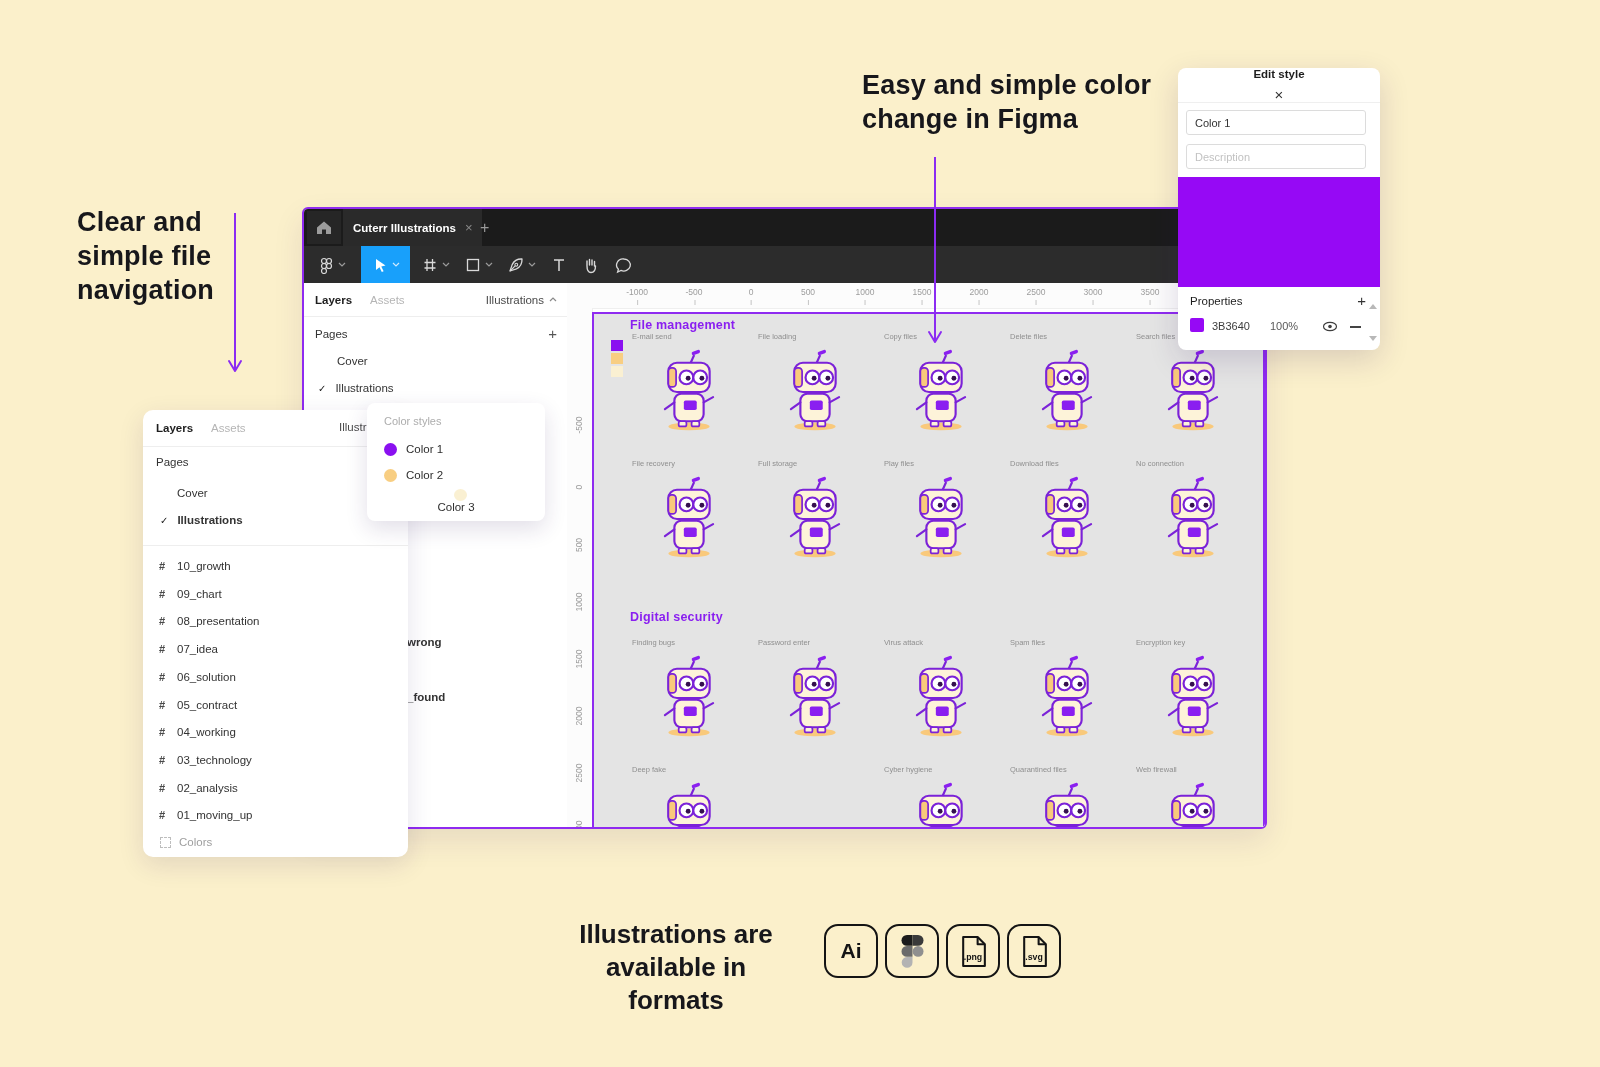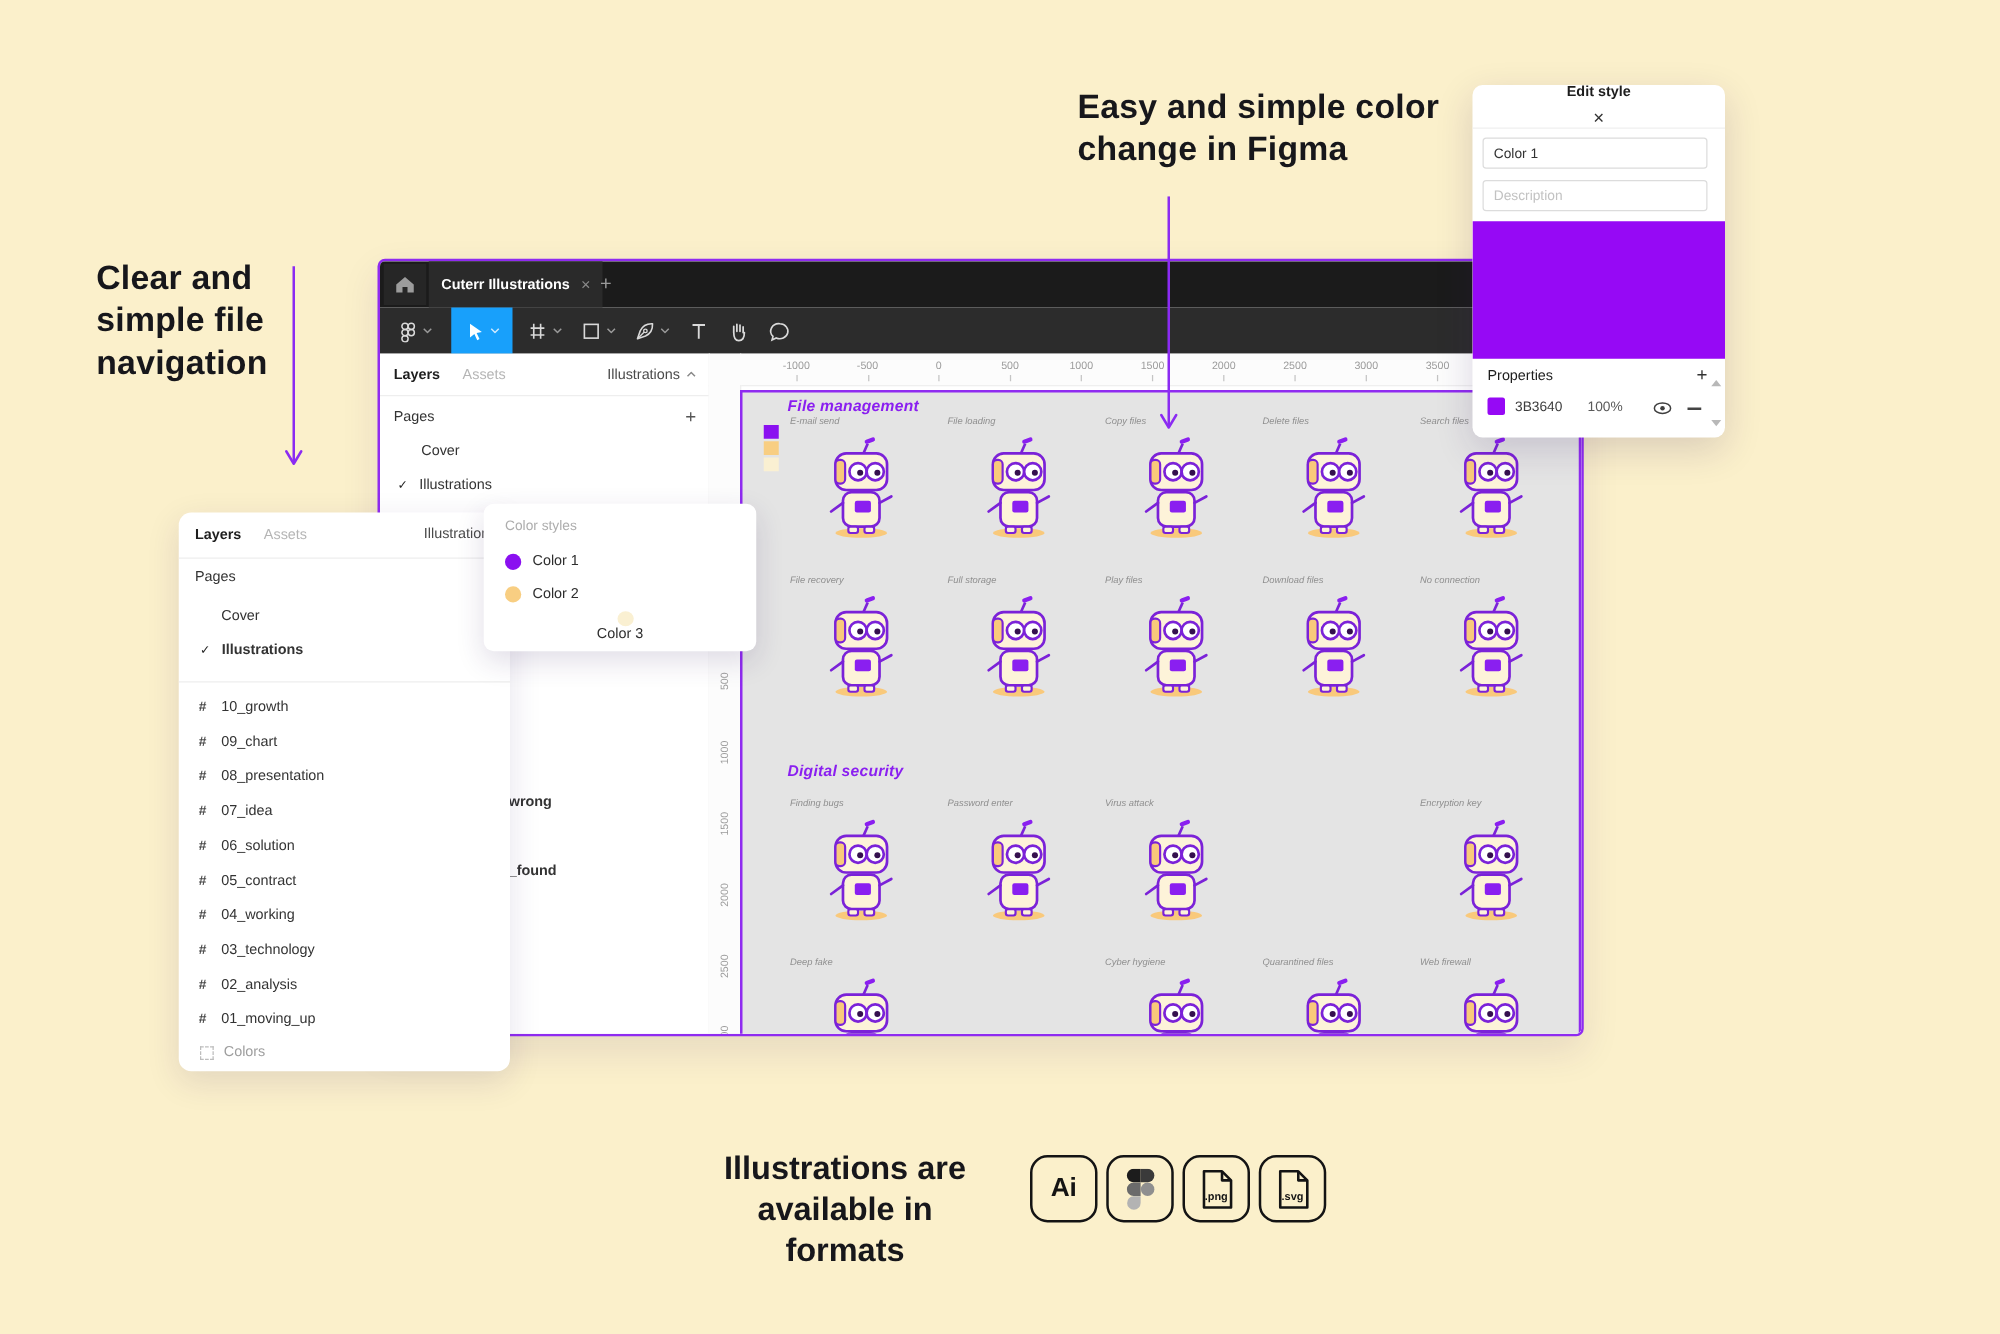--- a/index.html
+++ b/index.html
@@ -37,42 +37,42 @@
 
   
   .ruler-corner{position:absolute;left:263px;top:0;width:25px;height:25px;background:#FCFCFC;border-right:1px solid #EFEFEF;border-bottom:1px solid #EFEFEF;}
   .h-ruler{position:absolute;left:288px;top:0;right:0;height:25px;background:#FCFCFC;border-bottom:1px solid #EFEFEF;}
   .h-num{position:absolute;top:4px;transform:translateX(-50%);font-size:8.5px;color:#9C9C9C;}
   .h-num::after{content:"";position:absolute;left:50%;bottom:-8px;height:5px;border-left:1px solid #C4C4C4;}
   .v-ruler{position:absolute;left:263px;top:25px;width:25px;bottom:0;background:#FCFCFC;border-right:1px solid #EFEFEF;}
   .v-num{position:absolute;left:-6px;width:36px;text-align:center;transform:rotate(-90deg);font-size:8.5px;color:#9C9C9C;}
 
   
-  .frame{position:absolute;left:288px;top:29px;width:673px;height:520px;background:#E4E4E4;border:2px solid #8F2BF0;box-sizing:border-box;overflow:hidden;font-style:italic;}
+  .frame{position:absolute;left:288px;top:29px;width:673px;height:520px;background:#E4E4E4;border:2px solid #8F2BF0;box-sizing:border-box;overflow:hidden;}
   .sec-title{position:absolute;left:36px;font-size:12.5px;font-weight:bold;color:#8A1FF0;letter-spacing:.2px;}
   .chip{position:absolute;left:17px;width:12px;height:11px;}
   .crow{position:absolute;left:0;width:100%;height:132px;}
   .cell{position:absolute;width:118px;}
   .cell .cell-label{font-size:7.5px;color:#8F8F8F;display:block;padding-left:2px;}
   .robot{display:block;margin:8px auto 0;}
   .c0{left:36px}.c1{left:162px}.c2{left:288px}.c3{left:414px}.c4{left:540px}
 
   
   #float-panel{position:absolute;left:143px;top:410px;width:265px;height:447px;background:#FFFFFF;border-radius:10px;box-shadow:0 8px 26px rgba(50,25,95,.12);z-index:5;overflow:hidden;}
   #float-panel .panel-tabs{border-bottom:1px solid #EEEEEE;height:36px;padding:0 13px;}
   .fp-pages{position:absolute;left:13px;top:46px;font-size:11.5px;color:#333;}
   .fp-item{position:absolute;left:0;width:100%;height:26px;display:flex;align-items:center;}
   .fp-hash{width:18px;margin-left:16px;font-size:11px;font-weight:bold;color:#4A4A4A;}
   .fp-label{font-size:11.5px;color:#333;}
   .fp-divider{position:absolute;left:0;width:100%;border-top:1px solid #EEEEEE;}
   .dashed-sq{width:9px;height:9px;border:1px dashed #BDBDBD;margin:0 8px 0 17px;}
   .fp-label.gray{color:#9E9E9E;}
 
   
-  #color-popup{position:absolute;left:387px;top:403px;width:178px;height:118px;background:#FFFFFF;border-radius:8px;box-shadow:0 8px 22px rgba(50,25,95,.14);z-index:6;padding-left:40px;}
+  #color-popup{position:absolute;left:367px;top:403px;width:178px;height:118px;background:#FFFFFF;border-radius:8px;box-shadow:0 8px 22px rgba(50,25,95,.14);z-index:6;}
   .cp-title{position:absolute;left:17px;top:12px;font-size:11px;color:#ADADAD;}
   .cp-item{position:absolute;left:0;width:100%;height:24px;display:flex;align-items:center;}
   .cp-circle{width:13px;height:13px;border-radius:50%;margin:0 9px 0 17px;}
   .cp-label{font-size:11.5px;color:#2E2E2E;}
 
   
   #edit-panel{position:absolute;left:1178px;top:68px;width:202px;height:282px;background:#FFFFFF;border-radius:8px;box-shadow:0 10px 30px rgba(50,25,95,.16);z-index:7;overflow:hidden;}
   .ep-title-row{position:absolute;left:0;top:0;right:0;height:34px;border-bottom:1px solid #EFEFEF;display:flex;align-items:center;justify-content:space-between;padding:0 12px;flex-direction:column;}
   .ep-title{font-size:11.5px;font-weight:bold;color:#1D1D1D;}
   .ep-close{font-size:15px;color:#333;line-height:15px;}
@@ -356,20 +356,26 @@
               <svg class="robot" width="86" height="86" viewBox="0 0 100 100">
                 <use href="#robot"></use>
               </svg>
             </div>
           <div class="cell c2">
               <span class="cell-label">Virus attack</span>
               <svg class="robot" width="86" height="86" viewBox="0 0 100 100">
                 <use href="#robot"></use>
               </svg>
             </div>
+          <div class="cell c3">
+              <span class="cell-label">Spam files</span>
+              <svg class="robot" width="86" height="86" viewBox="0 0 100 100">
+                <use href="#robot"></use>
+              </svg>
+            </div>
           <div class="cell c4">
               <span class="cell-label">Encryption key</span>
               <svg class="robot" width="86" height="86" viewBox="0 0 100 100">
                 <use href="#robot"></use>
               </svg>
             </div>
         </div>
 
         <div class="crow" style="top:451px;">
           <div class="cell c0">

